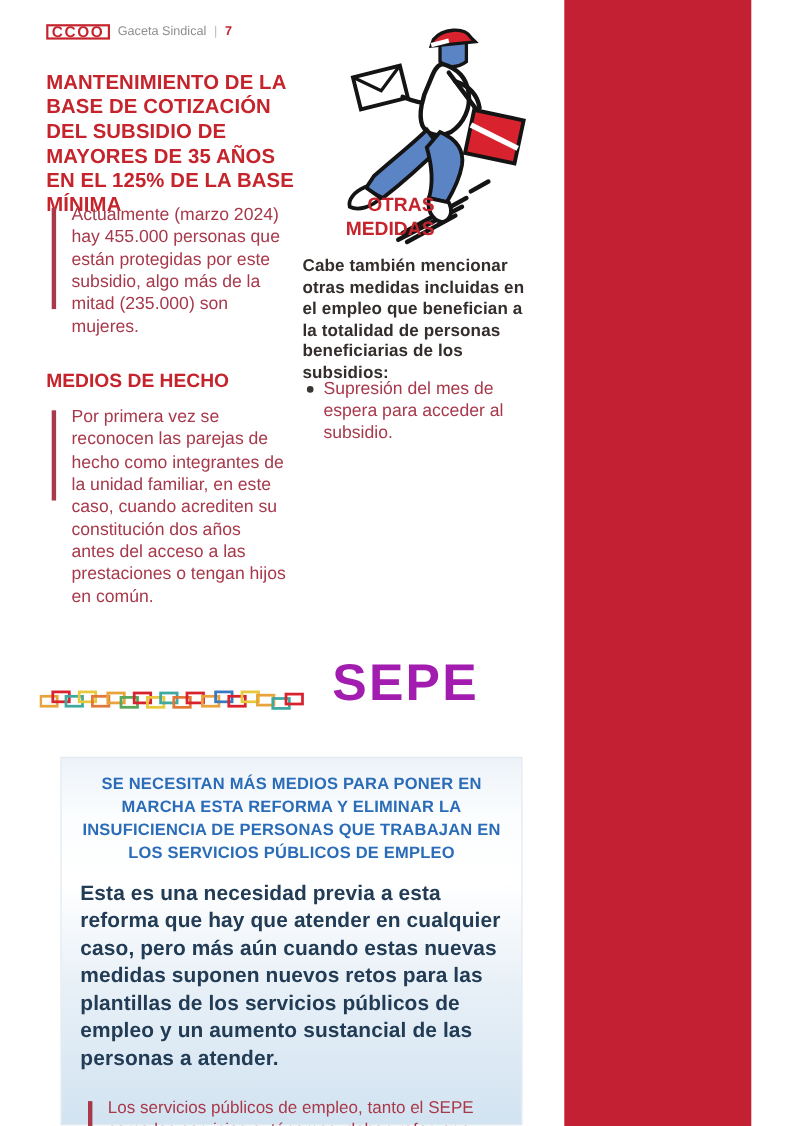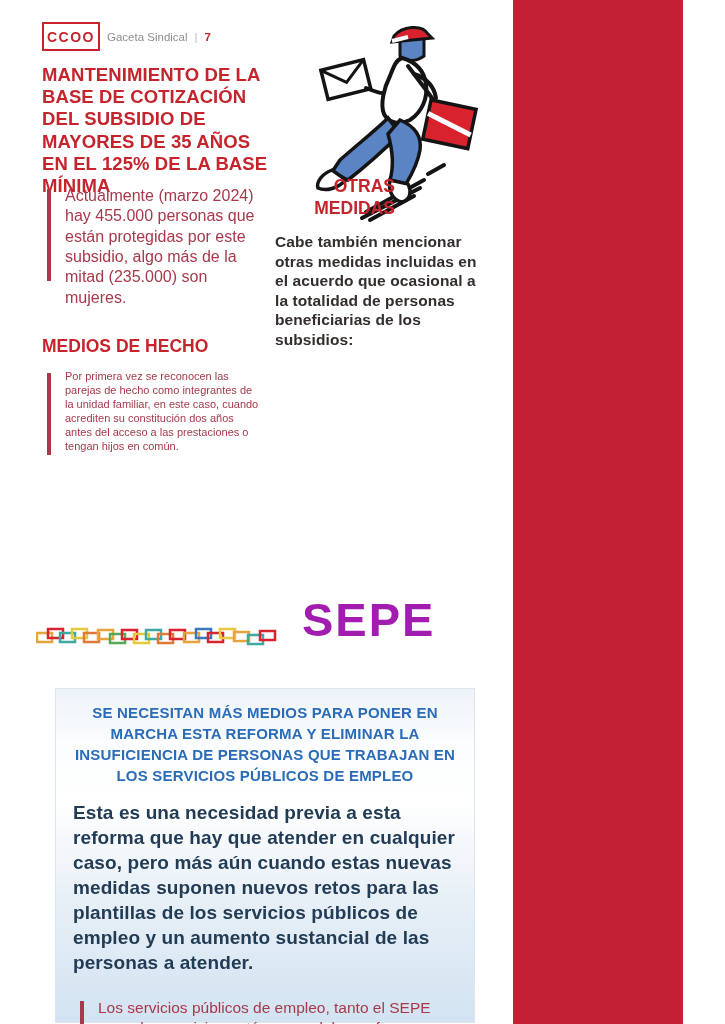--- a/index.html
+++ b/index.html
@@ -10,42 +10,42 @@
     font-family:"Liberation Sans", sans-serif;
     -webkit-font-smoothing:antialiased;
   }
   
   .red-band { position:absolute; left:513px; top:0; width:170px; height:1024px; background:#c32133; }
 
   
   .header { position:absolute; left:42px; top:22px; display:flex; align-items:center; gap:7px; }
   .ccoo-logo {
     color:#c5242c; font-weight:800; font-size:14px; letter-spacing:1.5px;
-    border:2px solid #c5242c; padding:0 3px; line-height:14px; height:29px;
+    border:2px solid #c5242c; padding:0 3px; line-height:14px; height:14px;
     display:flex; align-items:center;
   }
   .header-pub { color:#8e8e8e; font-size:11.5px; }
   .header-sep { color:#bbbbbb; font-size:11.5px; }
   .header-page { color:#c5242c; font-size:11.5px; font-weight:700; }
 
   
   .red-heading { color:#c5242c; font-weight:700; }
   .quote { position:relative; color:#a8394b; }
   .quote .bar { position:absolute; left:0; top:3px; width:4px; background:#a8394b; }
   .quote .q-text { display:block; padding-left:18px; }
 
   
   .main-title {
     position:absolute; left:42px; top:64px; width:230px;
     font-size:18.5px; line-height:1.2; letter-spacing:0.1px;
   }
   .quote-1 { position:absolute; left:47px; top:186px; width:208px; font-size:16px; line-height:1.27; }
   .quote-1 .bar { height:92px; }
   .parejas-title { position:absolute; left:42px; top:336px; font-size:17.5px; }
-  .quote-2 { position:absolute; left:47px; top:370px; width:215px; font-size:11px; line-height:1.27; }
+  .quote-2 { position:absolute; left:47px; top:370px; width:215px; font-size:16px; line-height:1.27; }
   .quote-2 .bar { height:82px; }
 
   
   .illustration { position:absolute; left:296px; top:22px; width:200px; height:215px; }
   .otras-title { position:absolute; left:275px; top:176px; width:120px; font-size:17.5px; line-height:1.25;text-align:right; }
   .otras-intro {
     position:absolute; left:275px; top:232px; width:214px;
     color:#332d2b; font-weight:700; font-size:15.5px; line-height:1.26; letter-spacing:0.1px;
   }
   .bullets { position:absolute; left:277px; top:344px; width:214px; list-style:none; }
@@ -145,23 +145,24 @@
 
     <path d="M36 148 C26 152 20 160 22 166 C30 170 42 166 50 158 Z" fill="#ffffff" stroke="#141414" stroke-width="3.5"></path>
 
     <path d="M94 158 C92 168 96 178 106 180 C114 178 116 170 112 162 Z" fill="#ffffff" stroke="#141414" stroke-width="3.5"></path>
 
     <path d="M118 52 C130 56 138 64 140 76" stroke="#141414" stroke-width="4" stroke-linecap="round"></path>
   </svg>
 
   <h2 class="otras-title red-heading">OTRAS MEDIDAS</h2>
 
-  <p class="otras-intro">Cabe también mencionar otras medidas incluidas en el acuerdo que ocasional a la totalidad de personas beneficiarias de los subsidios:</p>
+  <p class="otras-intro">Cabe también mencionar otras medidas incluidas en el empleo que benefician a la totalidad de personas beneficiarias de los subsidios:</p>
 
   <ul class="bullets">
+    <li>Supresión del mes de espera para acceder al subsidio.</li>
   </ul>
 
   <svg class="chain" width="244" height="24" viewBox="0 0 244 24" xmlns="http://www.w3.org/2000/svg" fill="none" stroke-width="2.5">
     <rect x="1" y="9" width="15" height="9" stroke="#e8a33d"></rect>
     <rect x="12" y="5" width="15" height="9" stroke="#d8232e"></rect>
     <rect x="24" y="9" width="15" height="9" stroke="#3fa8a0"></rect>
     <rect x="36" y="5" width="15" height="9" stroke="#e8c83d"></rect>
     <rect x="48" y="9" width="15" height="9" stroke="#e07838"></rect>
     <rect x="62" y="6" width="15" height="9" stroke="#e8a33d"></rect>
     <rect x="74" y="10" width="15" height="9" stroke="#58a85a"></rect>

